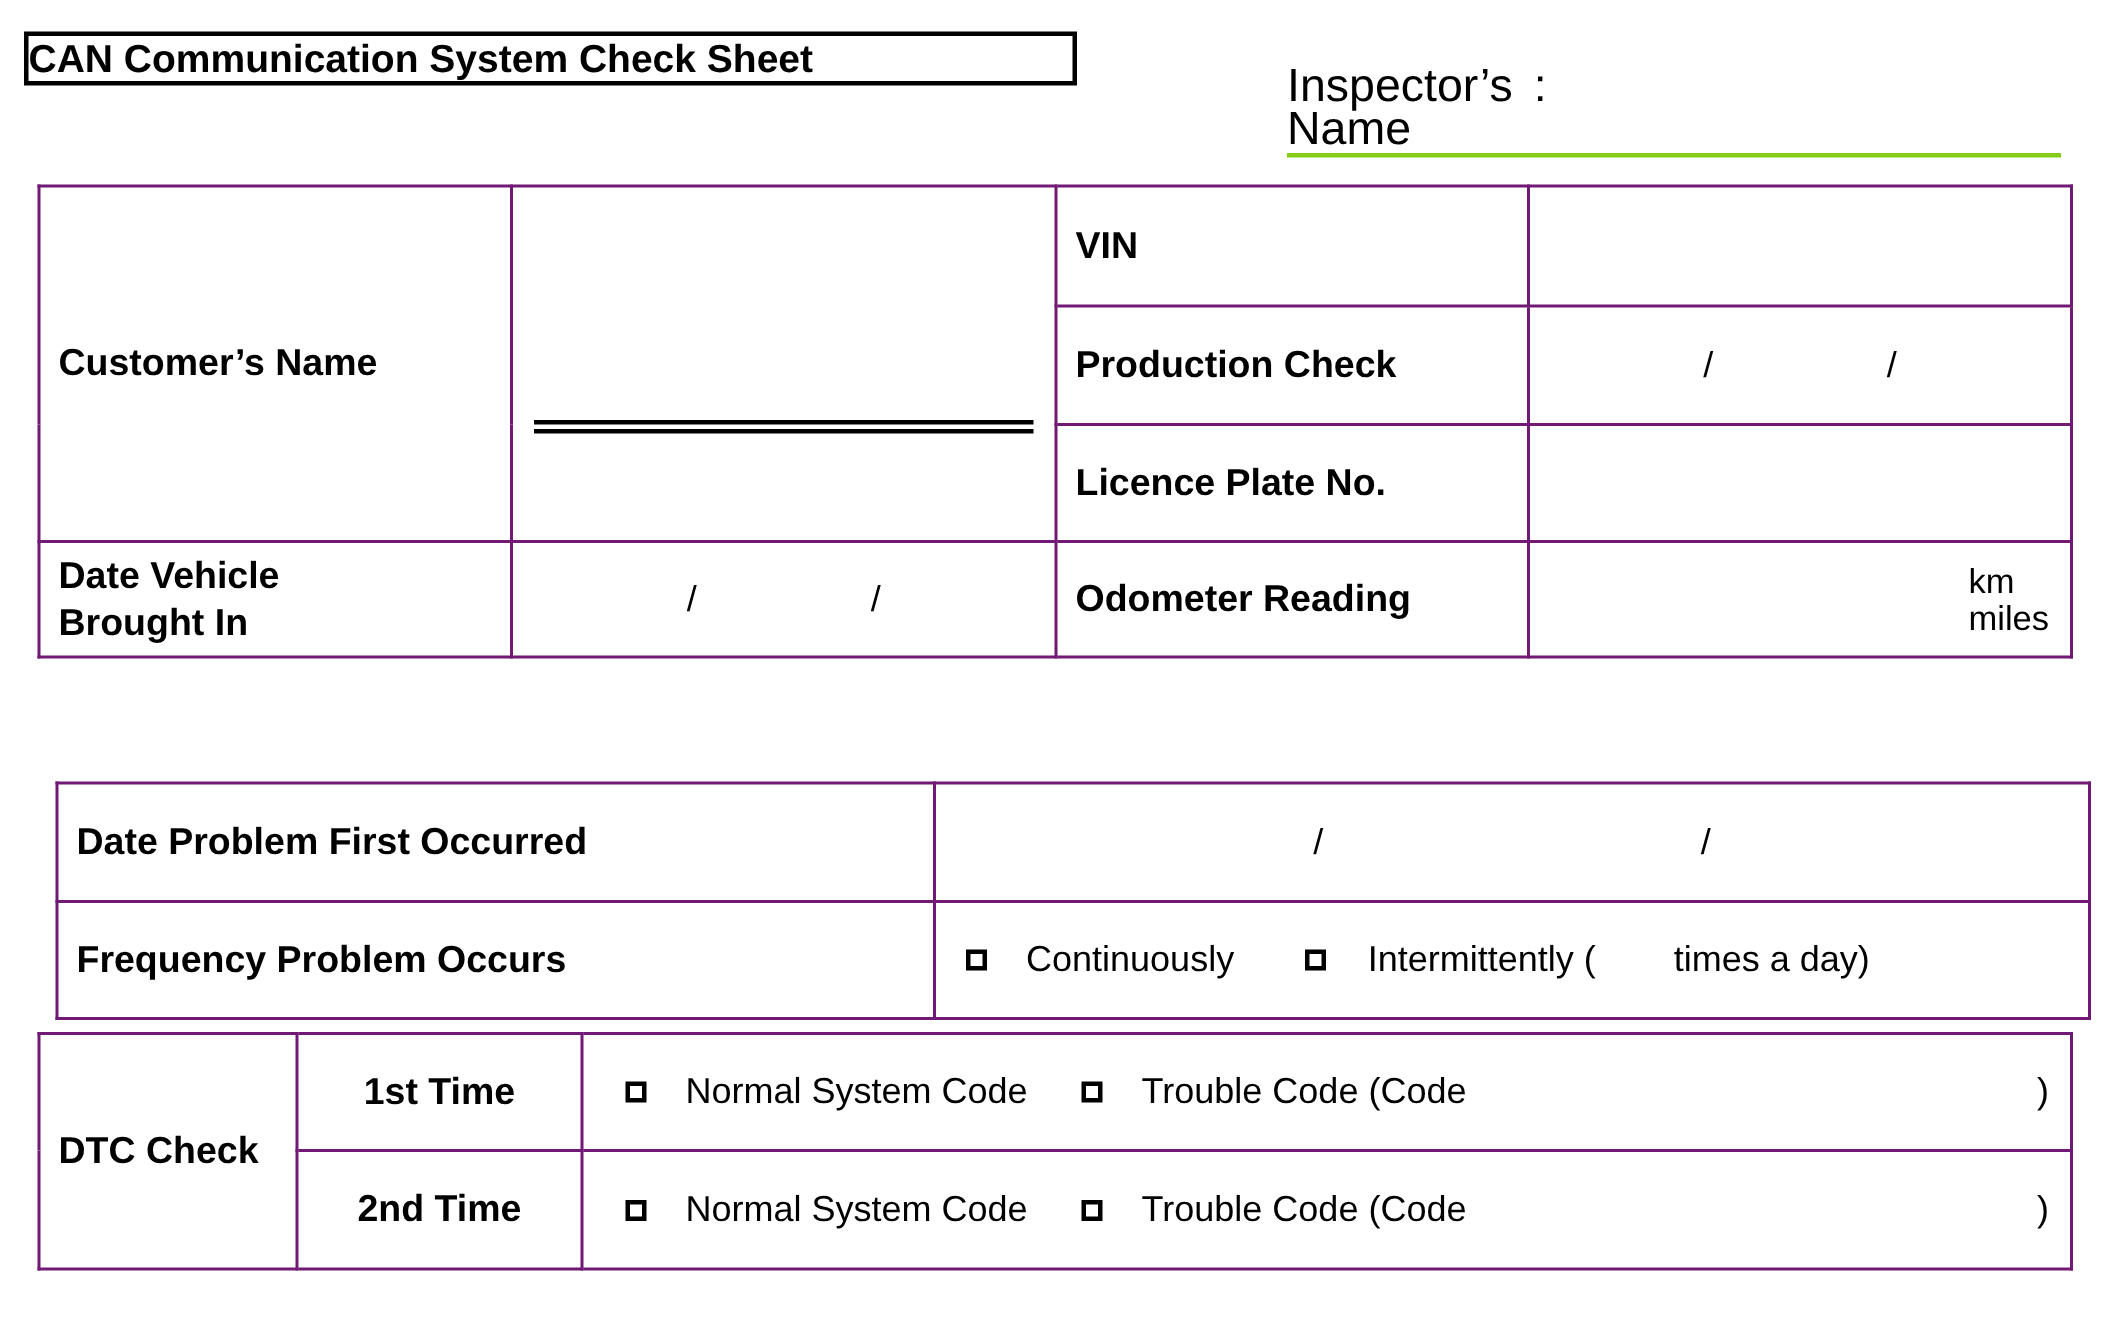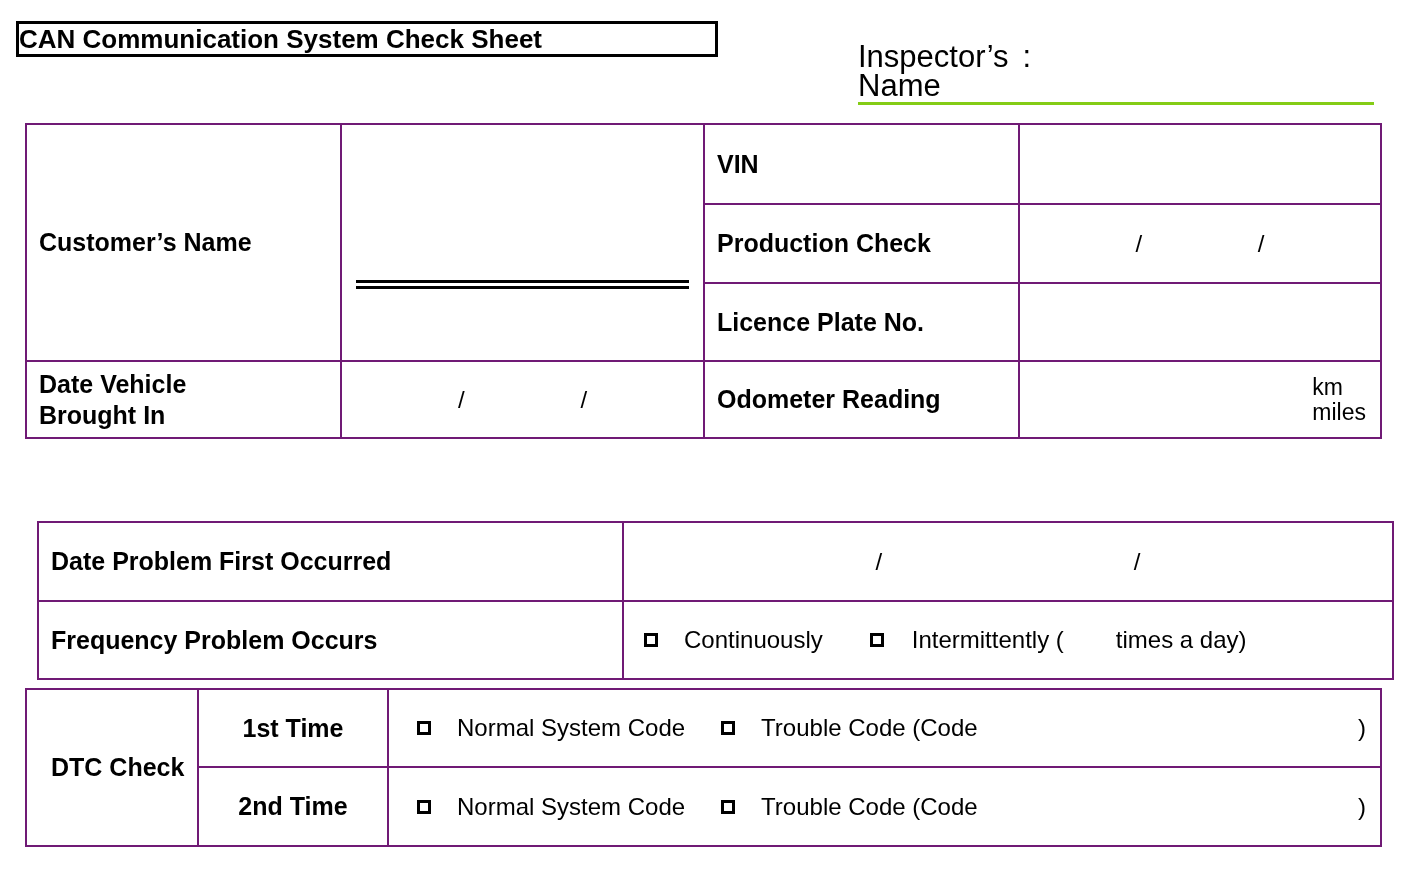--- a/index.html
+++ b/index.html
@@ -30,21 +30,21 @@
 
   
   table { border-collapse: collapse; table-layout: fixed; width: 1355px; }
   td { border: 2px solid #701a75; vertical-align: middle; overflow: hidden; }
   .t1 { left: 25px; top: 123px; }
   .t2 { left: 37px; top: 478px; margin-top: 43px; }
   .t3 { left: 25px; top: 688px; }
 
   .lbl { font-weight: bold; font-size: 25px; }
   .pl  { padding-left: 12px; }
-  .pl10{ padding-left: 24px; }
+  .pl10{ padding-left: 12px; }
   .txt { font-size: 24px; }
   .center { text-align: center; }
   .two-line { line-height: 31px; }
 
   
   .sig-cell { vertical-align: top; }
   .sig-line {
     margin: 155px 14px 0 14px;
     height: 0;
     border-top: 9px double #000;

